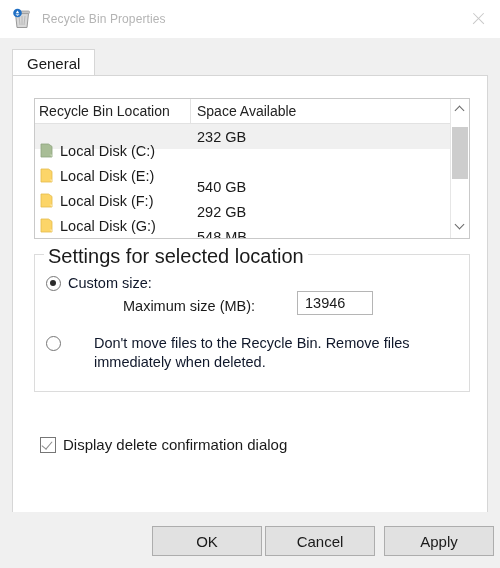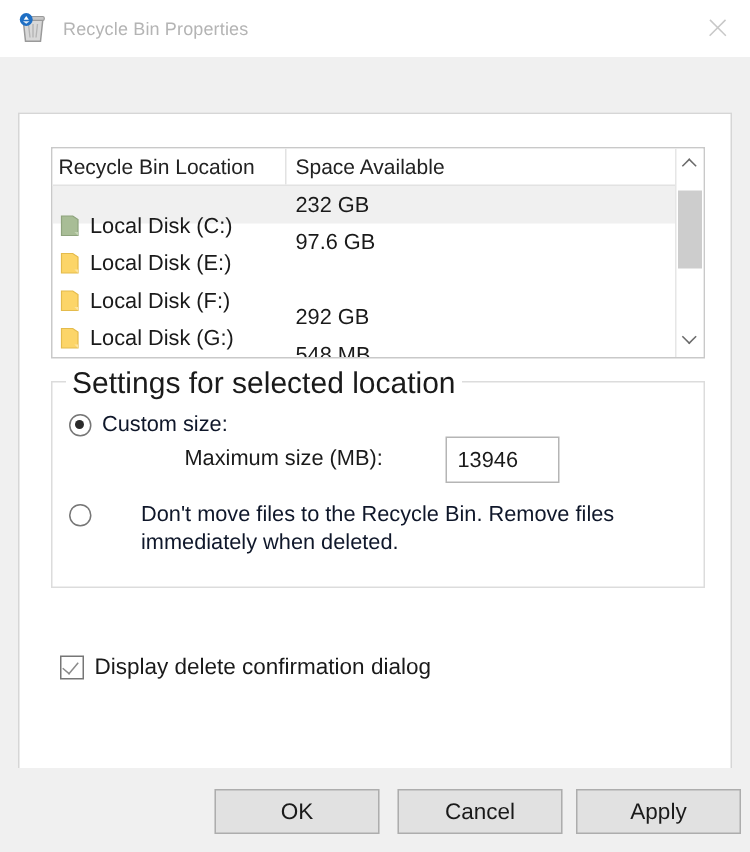--- a/index.html
+++ b/index.html
@@ -318,21 +318,21 @@
     top: 43px;
     font-size: 14.5px;
     color: #1a1a1a;
     white-space: nowrap;
   }
   .maxsize-input {
     position: absolute;
     left: 262px;
     top: 36px;
     width: 76px;
-    height: 31px;
+    height: 24px;
     box-sizing: border-box;
     border: 1px solid #b5b5b5;
     background: #ffffff;
     font-family: "Liberation Sans", sans-serif;
     font-size: 14.5px;
     color: #1a1a1a;
     padding: 0 7px;
     outline: none;
   }
 
@@ -389,21 +389,21 @@
     background: #e1e1e1;
     border: 1px solid #adadad;
     font-family: "Liberation Sans", sans-serif;
     font-size: 15px;
     color: #1a1a1a;
     display: flex;
     align-items: center;
     justify-content: center;
     padding: 0;
   }
-  .btn.ok     { left: 143px; }
+  .btn.ok     { left: 152px; }
   .btn.cancel { left: 265px; }
   .btn.apply  { left: 384px; }
 </style>
 </head>
 <body>
 
 <div class="dialog">
 
   <div class="titlebar">
     <div class="title-icon">
@@ -417,20 +417,25 @@
       </svg>
     </div>
     <div class="title-text">Recycle Bin Properties</div>
     <div class="close-button">
       <span class="close-icon"></span>
     </div>
   </div>
 
   <div class="dialog-body">
 
+    <div class="tabstrip">
+      <div class="tab">
+        <span>General</span>
+      </div>
+    </div>
 
     <div class="tabpanel">
 
       <div class="listview">
         <div class="list-main">
           <div class="list-header">
             <div class="col-head loc">Recycle Bin Location</div>
             <div class="col-head space">Space Available</div>
           </div>
           <div class="list-rows">
@@ -451,33 +456,33 @@
             <div class="list-row">
               <div class="row-loc">
                 <span class="folder-icon">
                   <svg viewBox="0 0 13 15" width="13" height="15" aria-hidden="true">
                     <path d="M1 1 H8.5 L12 3.4 V14 H1 Z" fill="#fcd568" stroke="#e4bb4c" stroke-width="0.8"></path>
                     <path d="M12 14 L9.6 11.6 H12 Z" fill="#fde4a0"></path>
                   </svg>
                 </span>
                 <span class="row-label">Local Disk (E:)</span>
               </div>
-              <div class="row-space">97.6 GB</div>
             </div>
 
             <div class="list-row">
               <div class="row-loc">
                 <span class="folder-icon">
                   <svg viewBox="0 0 13 15" width="13" height="15" aria-hidden="true">
                     <path d="M1 1 H8.5 L12 3.4 V14 H1 Z" fill="#fcd568" stroke="#e4bb4c" stroke-width="0.8"></path>
                     <path d="M12 14 L9.6 11.6 H12 Z" fill="#fde4a0"></path>
                   </svg>
                 </span>
                 <span class="row-label">Local Disk (F:)</span>
               </div>
+              <div class="row-space">540 GB</div>
             </div>
 
             <div class="list-row">
               <div class="row-loc">
                 <span class="folder-icon">
                   <svg viewBox="0 0 13 15" width="13" height="15" aria-hidden="true">
                     <path d="M1 1 H8.5 L12 3.4 V14 H1 Z" fill="#fcd568" stroke="#e4bb4c" stroke-width="0.8"></path>
                     <path d="M12 14 L9.6 11.6 H12 Z" fill="#fde4a0"></path>
                   </svg>
                 </span>

